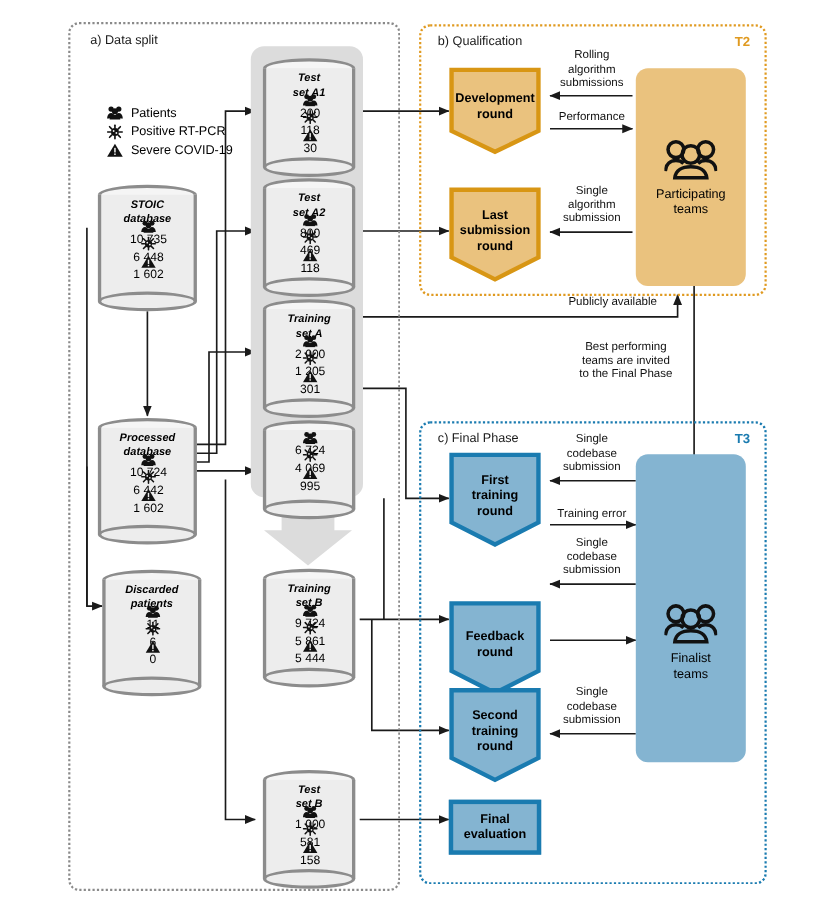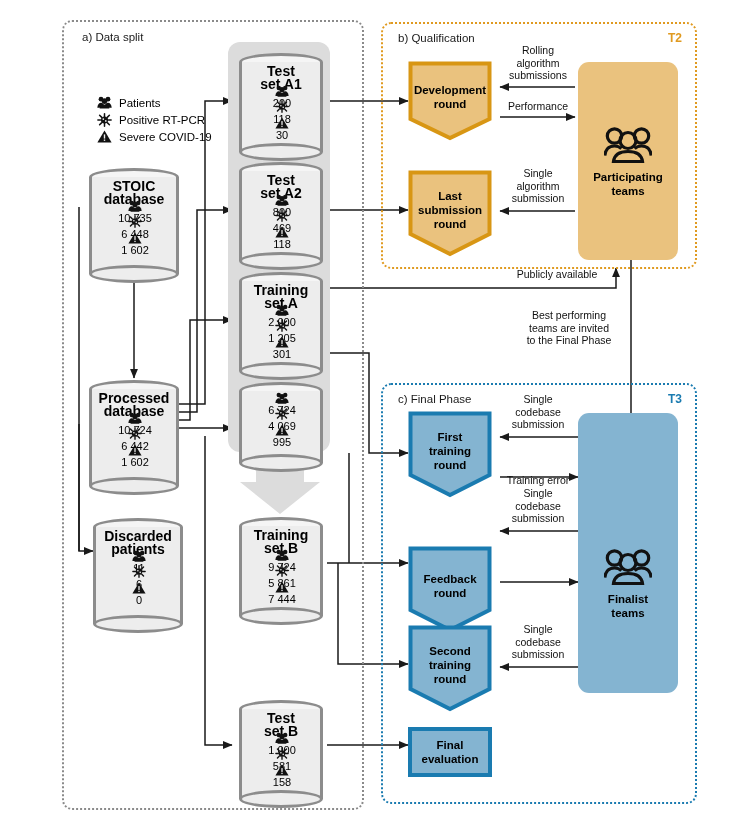--- a/index.html
+++ b/index.html
@@ -20,38 +20,38 @@
   
   .gray-band{position:absolute;background:#DCDCDC;border-radius:12px;}
   .gray-arrow{position:absolute;}
 
   
   .cyl{position:absolute;}
   .cyl .body{position:absolute;left:0;right:0;top:9px;bottom:9px;background:#EDEDED;border-left:3px solid #8C8C8C;border-right:3px solid #8C8C8C;box-sizing:border-box;}
   .cyl .top{position:absolute;left:0;right:0;top:0;height:18px;border-radius:50%;background:#F5F5F5;border:3px solid #8C8C8C;box-sizing:border-box;}
   .cyl .bot{position:absolute;left:0;right:0;bottom:0;height:18px;border-radius:50%;background:#EDEDED;border:3px solid #8C8C8C;box-sizing:border-box;}
   .cyl .inner{position:absolute;left:0;right:0;top:10px;bottom:4px;z-index:3;display:flex;flex-direction:column;align-items:center;justify-content:flex-start;padding-top:2px;box-sizing:border-box;}
-  .cyl .title{font-size:14px;font-weight:bold;line-height:13px;text-align:center;color:#000;}
+  .cyl .title{font-size:10px;font-weight:bold;line-height:13px;text-align:center;color:#000;font-style:italic;}
   .cyl .rows{width:100%;padding:0 9px 0 11px;box-sizing:border-box;margin-top:2px;}
   .cyl .row{display:flex;align-items:center;justify-content:flex-end;height:16px;flex-direction:column;}
   .cyl .row .num{font-size:11px;color:#000;letter-spacing:0px;}
 
   
   .ic{display:inline-block;line-height:0;}
   .ic svg{display:block;}
 
   
   .legend{position:absolute;}
   .legend .lrow{display:flex;align-items:center;height:17px;}
   .legend .ltxt{font-size:11.5px;margin-left:7px;color:#000;}
   .pent-label{position:absolute;left:0;right:0;text-align:center;font-size:11.5px;font-weight:bold;line-height:14px;}
 
   
   .teams{position:absolute;border-radius:11px;display:flex;flex-direction:column;align-items:center;justify-content:center;}
-  .teams .tlabel{font-size:11.5px;font-weight:bold;line-height:14px;text-align:center;margin-top:5px;}
+  .teams .tlabel{font-size:11.5px;font-weight:normal;line-height:14px;text-align:center;margin-top:5px;}
 
   
   .elabel{position:absolute;font-size:10.5px;line-height:12.5px;text-align:center;color:#111;white-space:pre-line;}
 </style>
 </head>
 <body>
 
 <div id="stage">
 
   <svg id="wires" viewBox="0 0 747 822">
@@ -591,21 +591,21 @@
           <span class="num">5 861</span>
         </div>
         <div class="row">
           <span class="ic">
               <svg width="14" height="12" viewBox="0 0 15 13">
                 <path d="M7.5,0.6 L14.6,12.4 L0.4,12.4 Z" fill="#111"></path>
                 <rect x="6.8" y="4.4" width="1.4" height="4.2" fill="#EDEDED"></rect>
                 <rect x="6.8" y="9.5" width="1.4" height="1.4" fill="#EDEDED"></rect>
               </svg>
             </span>
-          <span class="num">7 444</span>
+          <span class="num">5 444</span>
         </div>
       </div>
     </div>
   </div>
 
   <div class="cyl" style="left:239px;top:700px;width:84px;height:108px;">
     <div class="top"></div>
     <div class="body"></div>
     <div class="bot"></div>
     <div class="inner">
@@ -765,21 +765,21 @@
     </span>
     <div class="tlabel">
       <span>Finalist</span><br>
       <span>teams</span>
     </div>
   </div>
 
   <div class="elabel" style="left:500px;top:393px;width:76px;">Single
 codebase
 submission</div>
-  <div class="elabel" style="left:496px;top:461px;width:84px;margin-top:13px;">Training error</div>
+  <div class="elabel" style="left:496px;top:461px;width:84px;">Training error</div>
   <div class="elabel" style="left:500px;top:487px;width:76px;">Single
 codebase
 submission</div>
   <div class="elabel" style="left:500px;top:623px;width:76px;">Single
 codebase
 submission</div>
 
 </div>
 
 </body></html>

